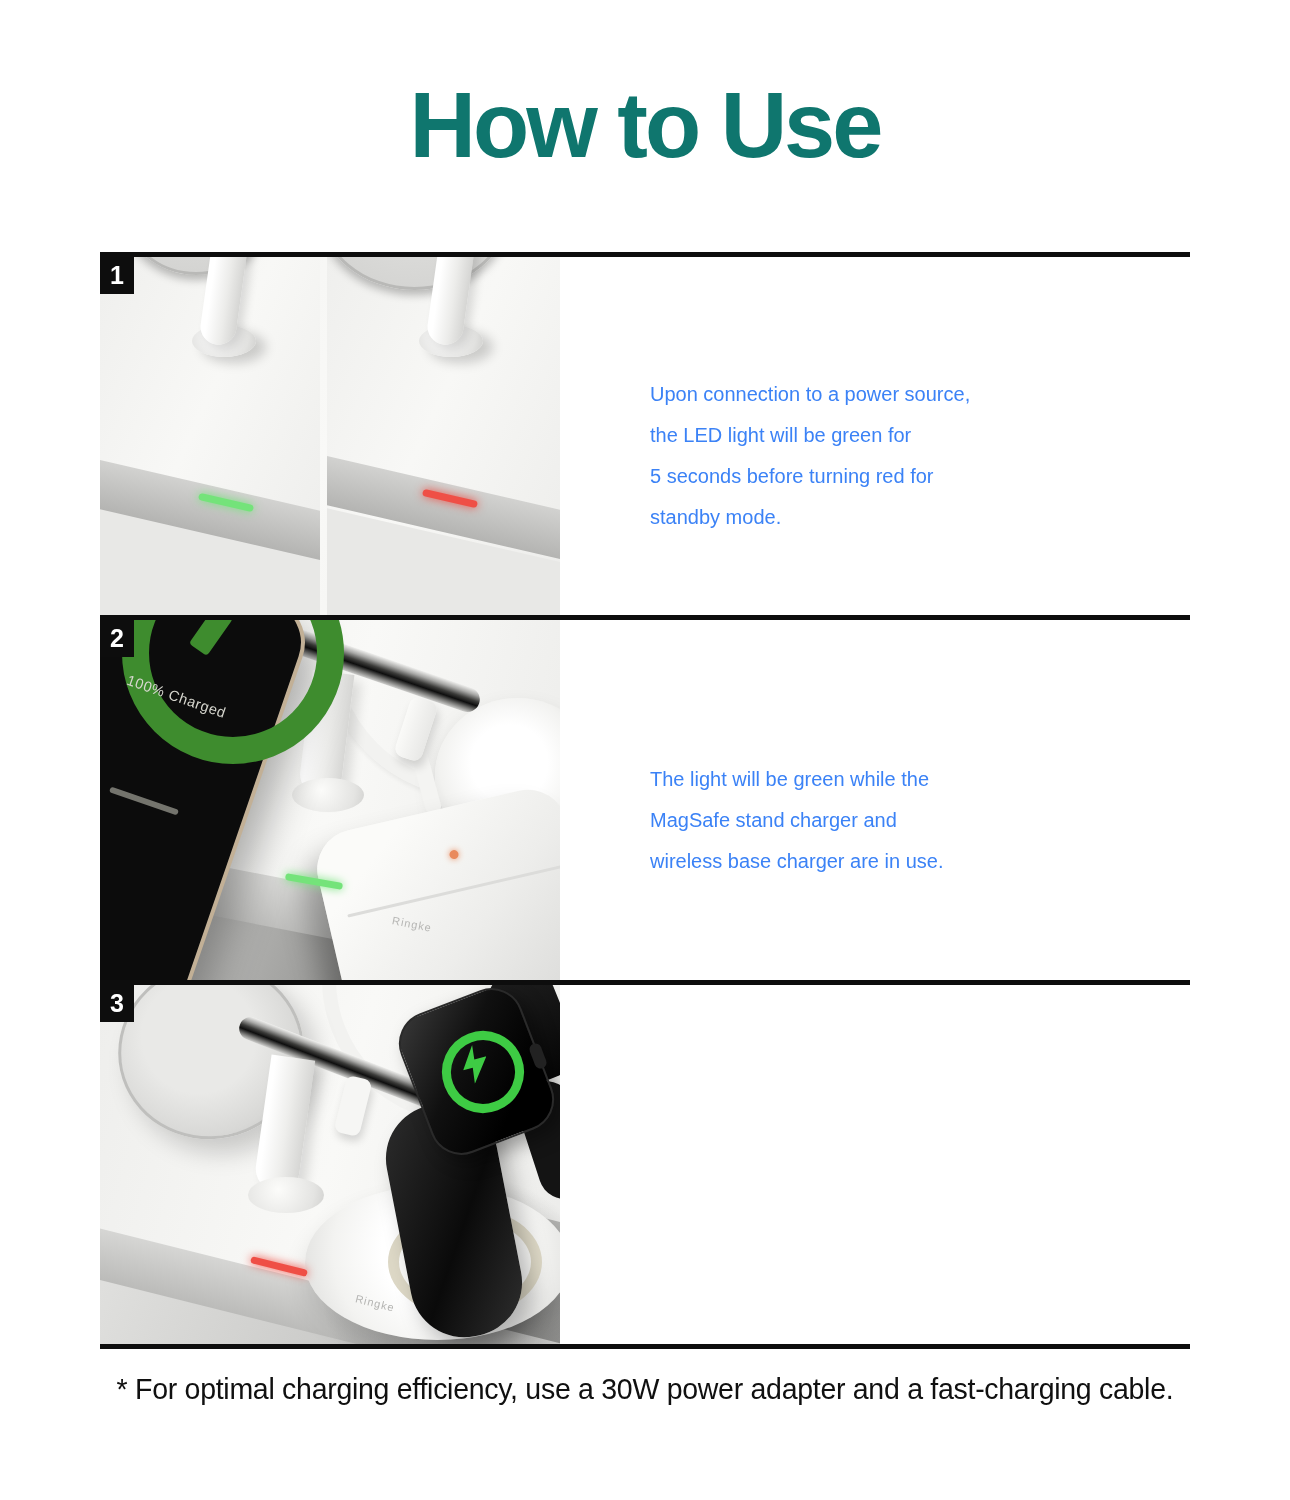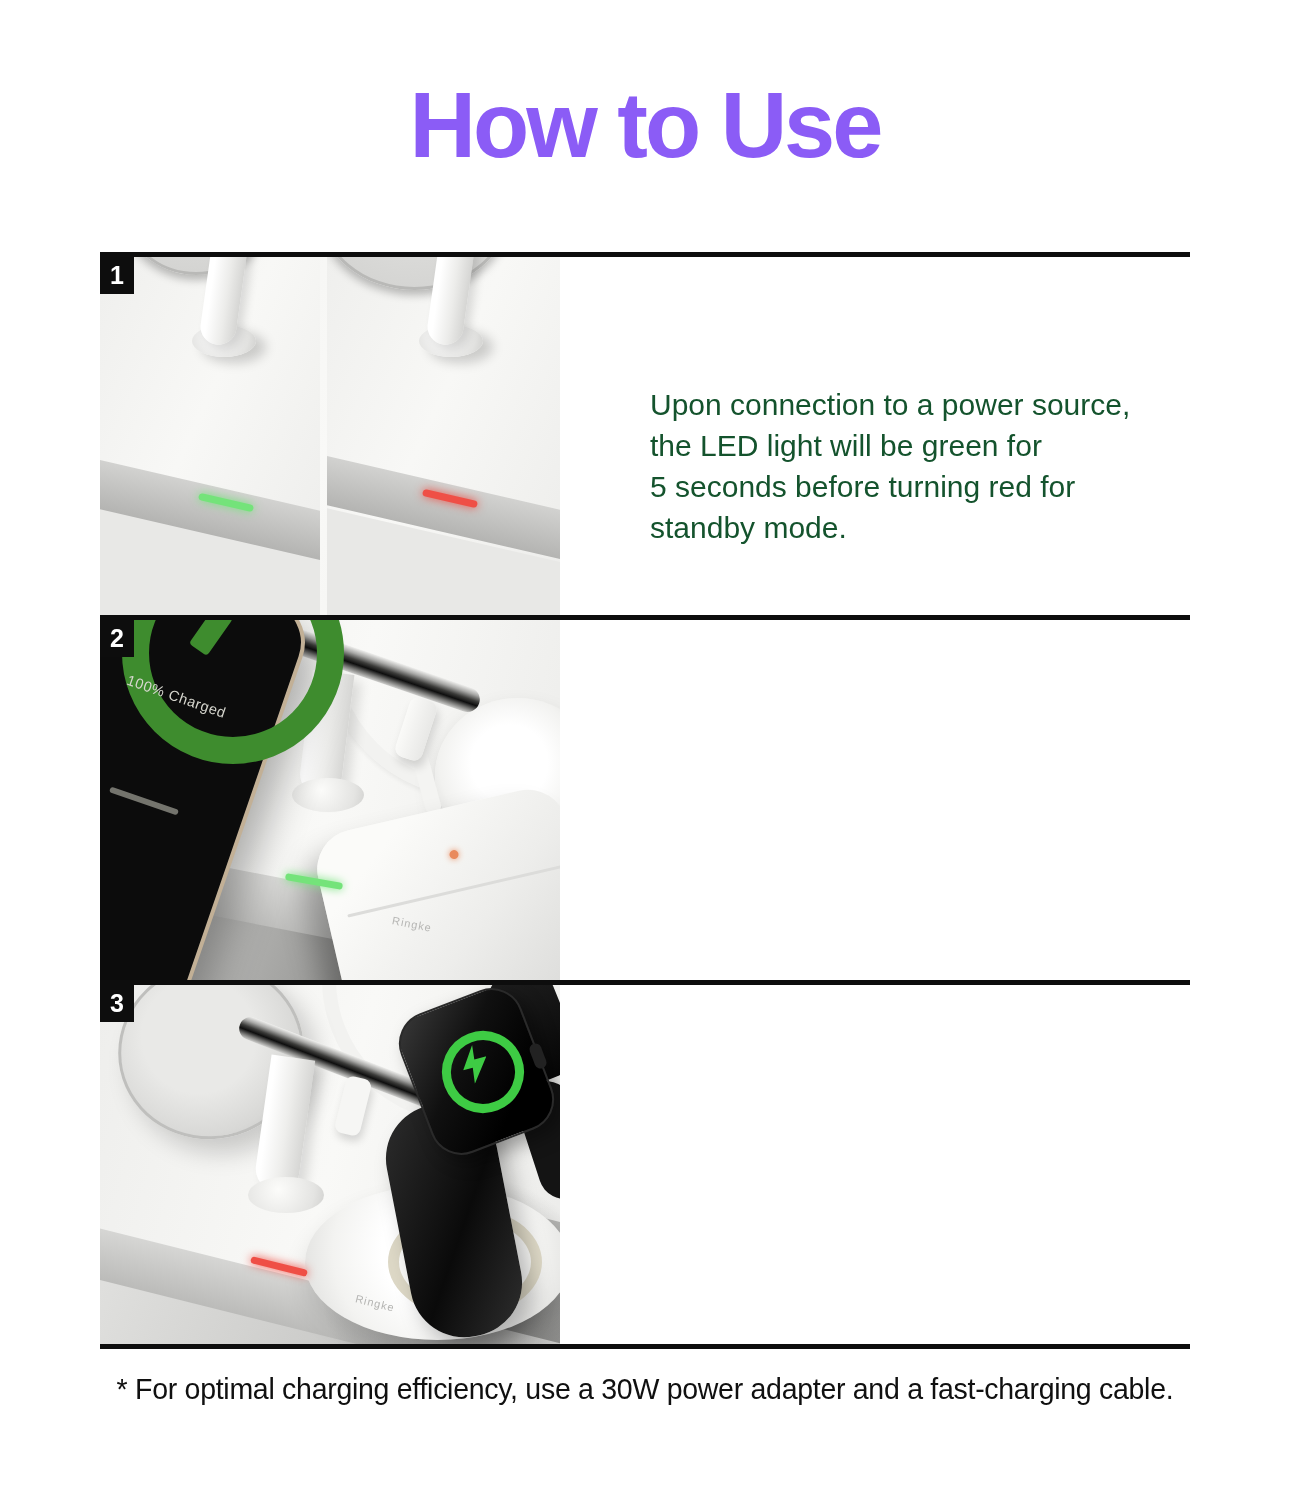--- a/index.html
+++ b/index.html
@@ -1,33 +1,33 @@
 <!DOCTYPE html>
 <html style="--divider_black: #0d0d0d; --led_green: #74e37a; --led_red: #ef4f46; --phone_ring_green: #3e8c2e; --watch_ring_green: #3ecb44; --airpods_led_orange: #e98a5d;"><head>
 <meta charset="utf-8">
 <style>
   html,body{margin:0;padding:0;background:#fff;}
   .canvas{position:relative;width:1290px;height:1500px;background:#ffffff;overflow:hidden;
           font-family:"Liberation Sans", sans-serif;color:#191919;}
   
   .title{margin:0;padding:78px 0 0;height:94px;text-align:center;
-         font-size:92px;line-height:94px;font-weight:bold;letter-spacing:-3px;color:#8b5cf6;}
+         font-size:92px;line-height:94px;font-weight:bold;letter-spacing:-3px;color:#0f766e;}
   
   .rule{width:1090px;height:5px;margin-left:100px;background:var(--divider_black,#0d0d0d);}
   .rule.first{margin-top:80px;}
   
   .step{position:relative;}
   .step.h1x{height:358px;} .step.h2x{height:360px;} .step.h3x{height:359px;}
   .photo{position:absolute;left:100px;top:0;bottom:0;width:460px;overflow:hidden;
          background:linear-gradient(105deg,#eeeeec 0%,#f9f9f7 50%,#ebebe9 100%);}
   .badge{position:absolute;left:0;top:0;width:34px;height:37px;background:var(--divider_black,#0d0d0d);
          color:#fff;display:flex;align-items:center;justify-content:center;
          font-size:25px;font-weight:bold;z-index:30;}
   .caption{position:absolute;left:650px;width:540px;top:50%;transform:translateY(-50%);
-           font-size:30px;line-height:41px;color:#14532d;white-space:pre-line;}
+           font-size:20px;line-height:41px;color:#3b82f6;white-space:pre-line;}
   .pp{position:absolute;}
   
   .mini{position:absolute;top:0;bottom:0;overflow:hidden;
         background:linear-gradient(115deg,#efefed 0%,#f8f8f6 45%,#ececea 100%);}
   .mini.mleft{left:0;width:220px;} .mini.mright{left:227px;width:233px;}
   .m-disc{border-radius:50%;background:radial-gradient(circle at 50% 30%,#e5e5e3,#d0d0ce);
           border:3px solid #b9b9b7;box-shadow:0 5px 9px rgba(0,0,0,.25);}
   .mleft .m-disc{left:18px;top:-138px;width:150px;height:150px;}
   .mright .m-disc{left:-8px;top:-128px;width:185px;height:155px;}
   .m-stem{left:105px;top:-12px;width:36px;height:100px;border-radius:0 0 20px 20px;
@@ -187,20 +187,23 @@
       <div class="pp s2-bolt"></div>
       <div class="pp s2-status">100% Charged</div>
       <div class="pp s2-slot"></div>
       <div class="pp s2-airpods">
         <div class="case-seam"></div>
         <div class="case-led"></div>
       </div>
       <div class="pp s2-led"></div>
       <div class="pp s2-brand brand">Ringke</div>
     </div>
+    <p class="caption">The light will be green while the
+MagSafe stand charger and
+wireless base charger are in use.</p>
   </section>
 
   <div class="rule"></div>
 
   <section class="step h3x">
     <div class="photo">
       <div class="badge">
         <span>3</span>
       </div>
       <div class="pp s3-cable"></div>

